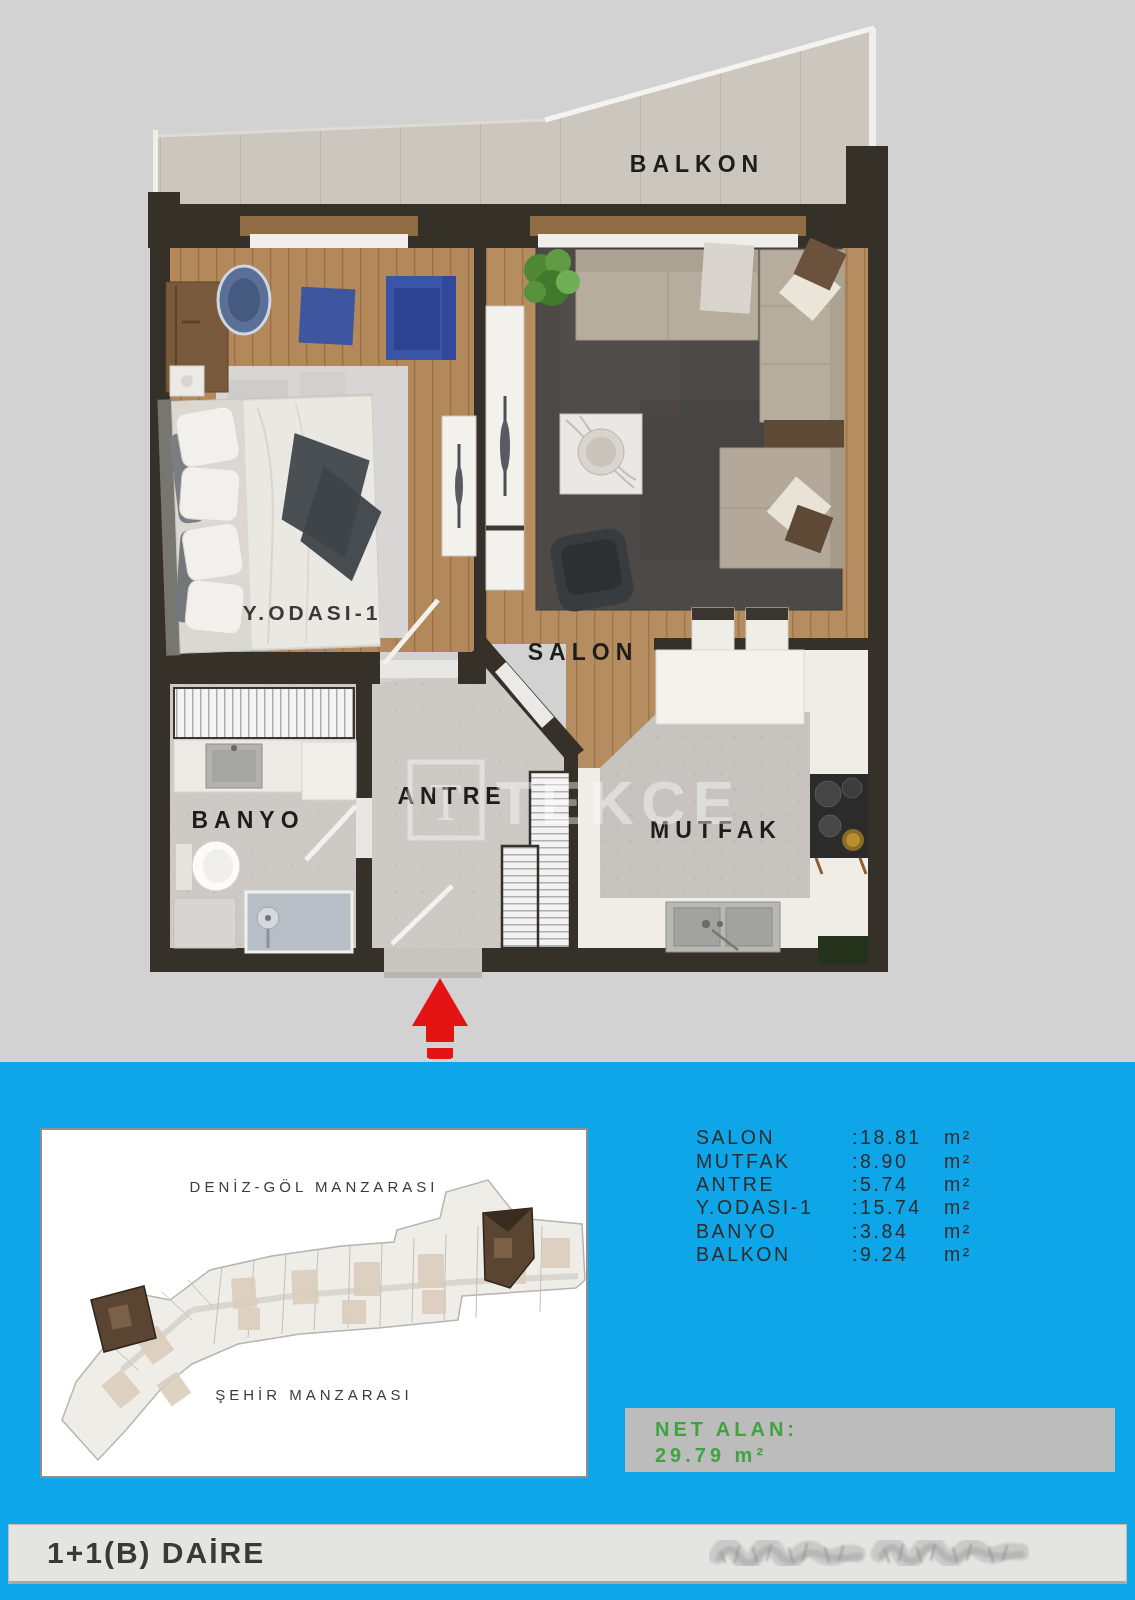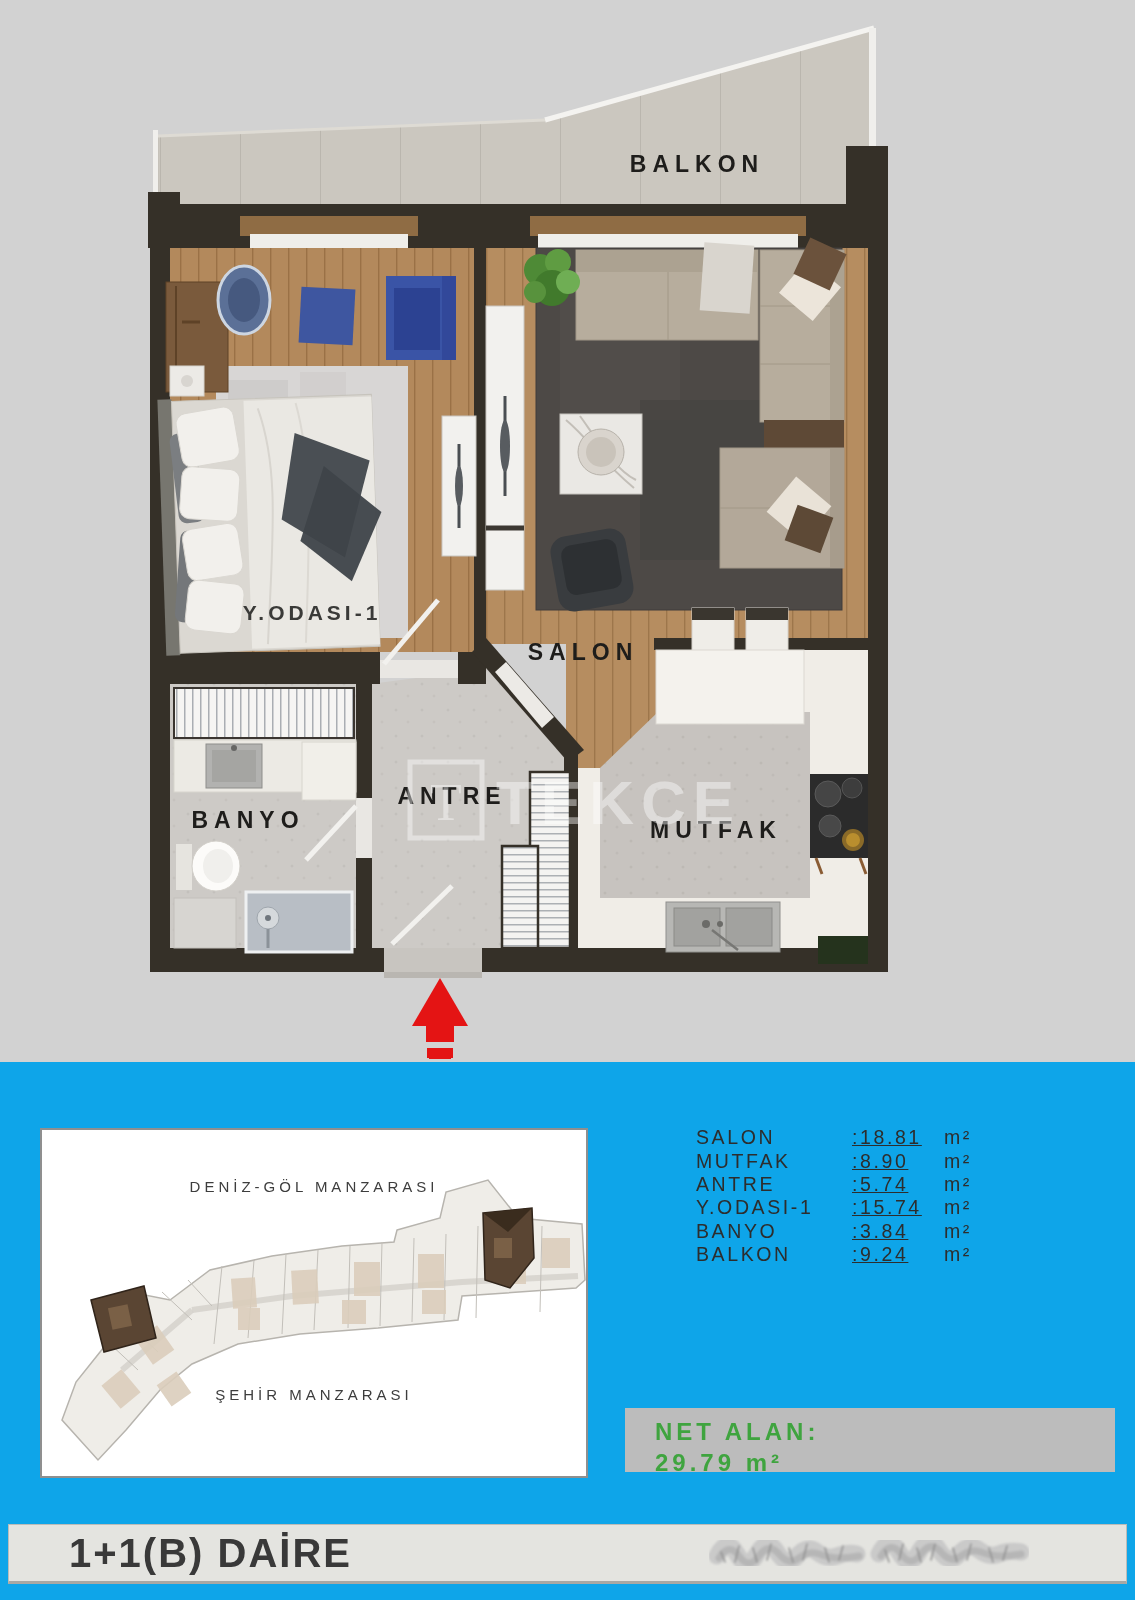--- a/index.html
+++ b/index.html
@@ -17,35 +17,35 @@
   .sp-label{position:absolute;width:100%;text-align:center;font-size:15px;
     letter-spacing:4px;color:#3d3d3d;font-weight:500;}
   .sp-top{top:48px;}
   .sp-bottom{top:256px;}
 
   
   .area-table{position:absolute;left:696px;top:1126px;}
   .area-row{display:flex;height:23.4px;align-items:center;
     font-size:19.5px;letter-spacing:2.6px;color:#2d2d2d;font-weight:500;}
   .area-label{width:156px;}
-  .area-value{width:92px;text-decoration:underline;}
+  .area-value{width:92px;}
   .area-unit{width:50px;}
 
   
   .summary-bar{position:absolute;left:625px;top:1408px;width:490px;height:64px;
     background:#bcbcbc;display:flex;box-sizing:border-box;}
-  .sum-block{padding-top:8px;line-height:1.3;font-weight:700;font-size:24px;letter-spacing:4px;}
+  .sum-block{padding-top:8px;line-height:1.3;font-weight:700;font-size:20px;letter-spacing:4px;}
   .sum-net{width:248px;padding-left:30px;color:#3fa43f;}
   .sum-brut{color:#ffffff;}
 
   
   .footer-bar{position:absolute;left:8px;top:1524px;width:1119px;height:60px;
     background:#e4e4e0;border:1px solid #bcbcb8;border-bottom:3px solid #a8a8a4;
     box-sizing:border-box;display:flex;align-items:center;}
-  .footer-title{margin-left:60px;font-size:40px;letter-spacing:2px;color:#393939;font-weight:600;}
+  .footer-title{margin-left:38px;font-size:30px;letter-spacing:2px;color:#393939;font-weight:600;}
   .footer-scribble{position:absolute;right:97px;top:3px;}
 </style>
 </head>
 <body>
 
 <div class="page">
 
   <svg width="1135" height="1062" viewBox="0 0 1135 1062" style="position:absolute;left:0;top:0;">
     <defs>
       <pattern id="woodA" width="18" height="60" patternUnits="userSpaceOnUse">

